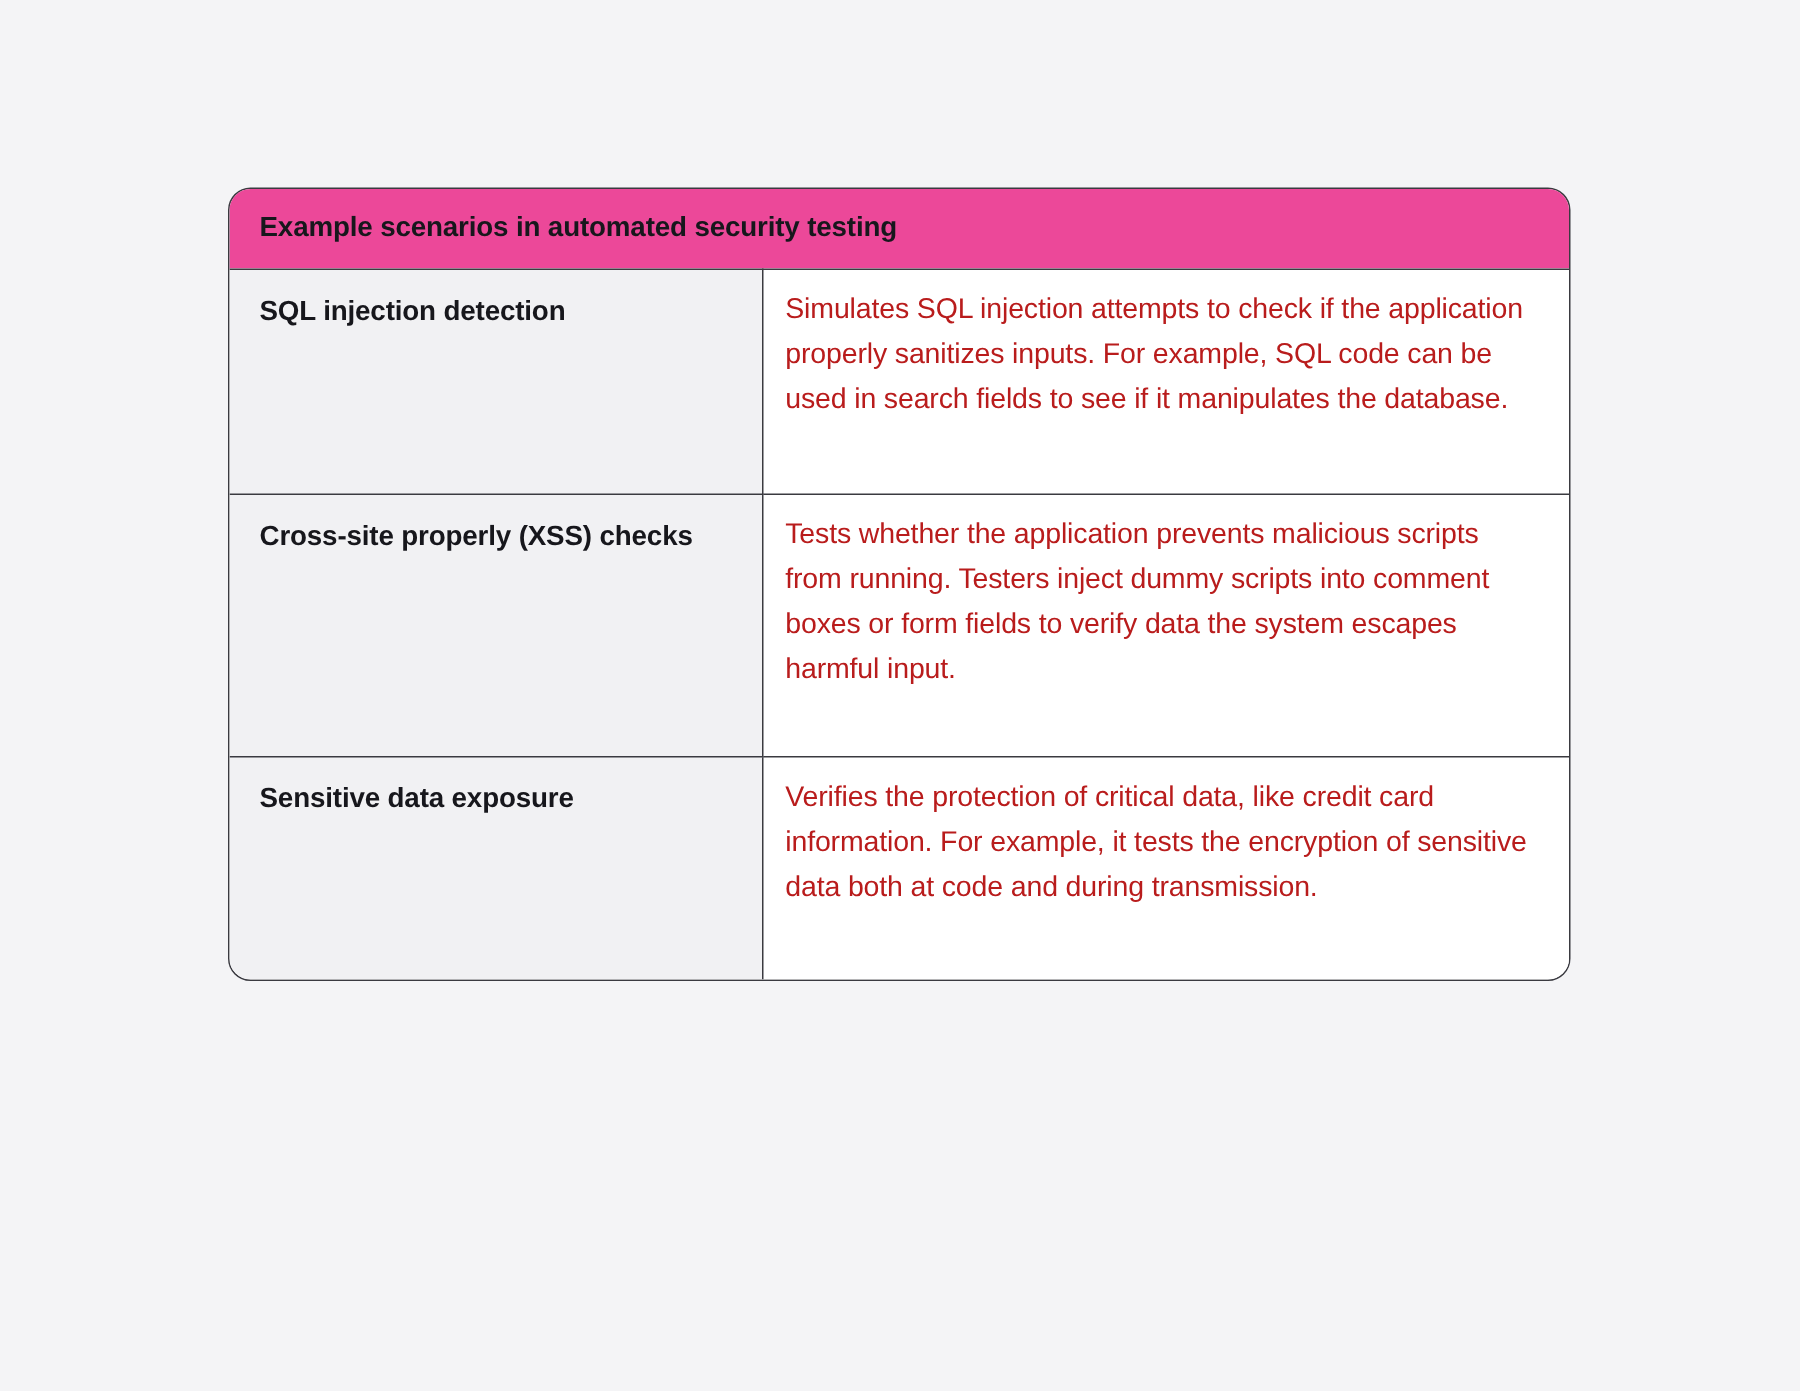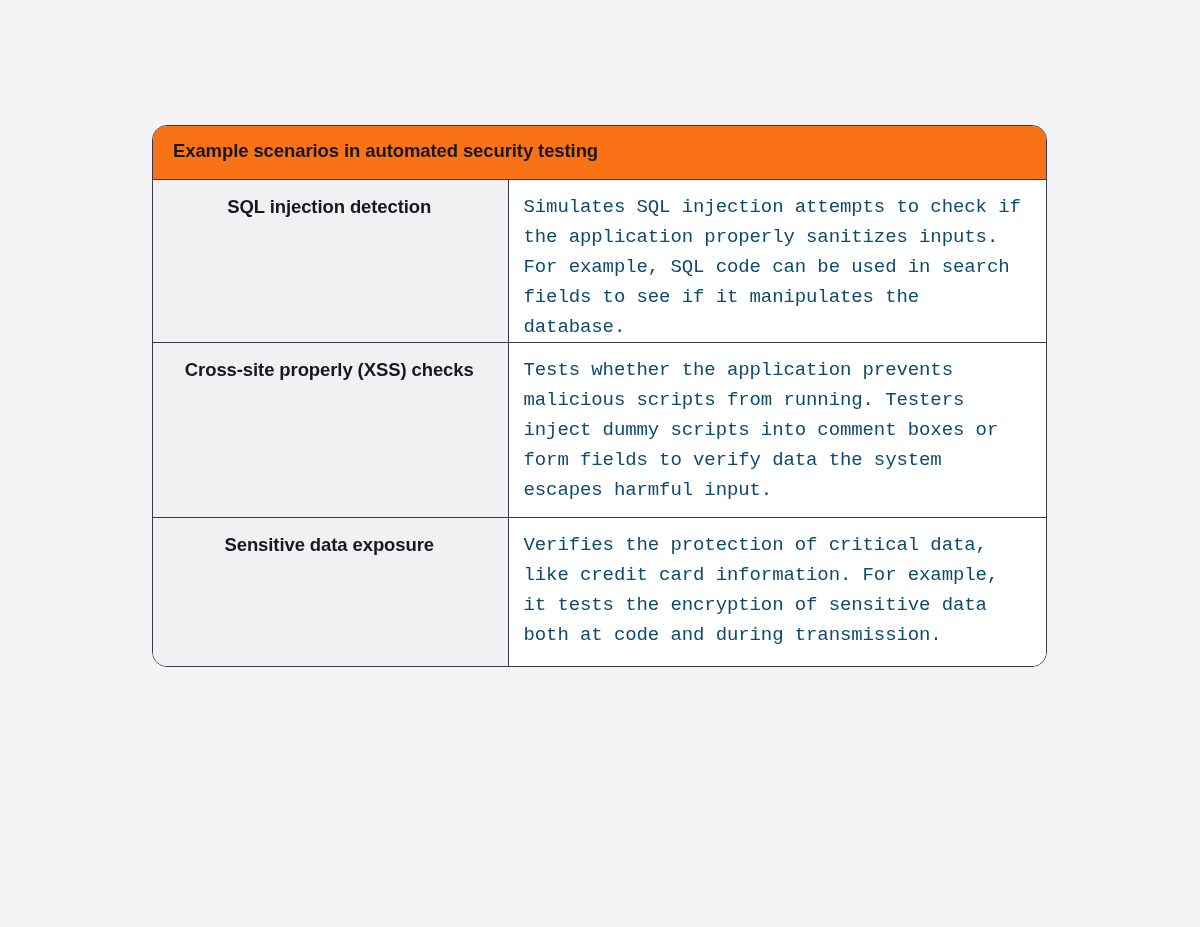--- a/index.html
+++ b/index.html
@@ -42,50 +42,48 @@
     text-align: left;
   }
 
   
   tr:first-child > * { border-top: none; }
   tr:last-child > * { border-bottom: none; }
   tr > *:first-child { border-left: none; }
   tr > *:last-child { border-right: none; }
 
   th.title-cell {
-    background: #f97316;
+    background: #ec4899;
     height: 53px;
     padding: 14px 20px 0 20px;
     font-size: 18.5px;
     font-weight: 700;
     letter-spacing: -0.1px;
   }
 
   col.label-col { width: 355px; }
   col.desc-col  { width: 540px; }
 
   td.label-cell {
     background: #f1f1f3;
     padding: 12px 22px 0 20px;
     font-size: 18.5px;
     font-weight: 700;
     line-height: 30px;
     letter-spacing: -0.1px;
-    text-align: center;
   }
 
   td.desc-cell {
     background: #ffffff;
     padding: 12px 24px 0 15px;
     font-size: 19px;
     font-weight: 400;
     line-height: 30px;
-    color: #0c4a6e;
+    color: #b91c1c;
     letter-spacing: -0.1px;
-    font-family: Liberation Mono, monospace;
   }
 
   tr.row-0 { height: 150px; }
   tr.row-1 { height: 175px; }
   tr.row-2 { height: 145px; }
   tr.row-3 { height: 149px; margin-top: 24px; }
 </style>
 </head>
 <body>
 

